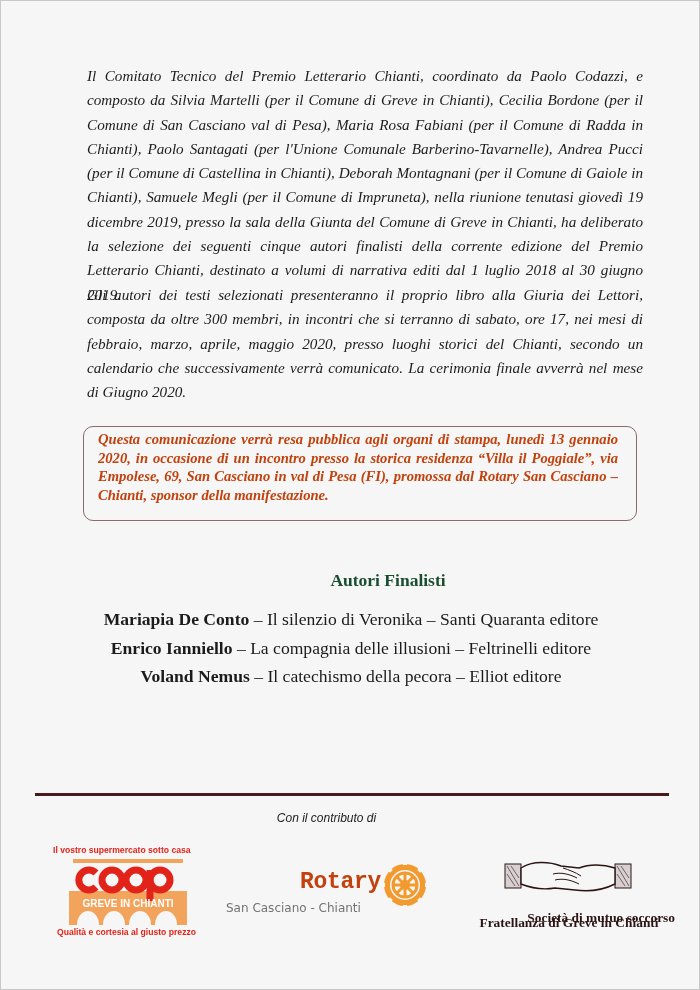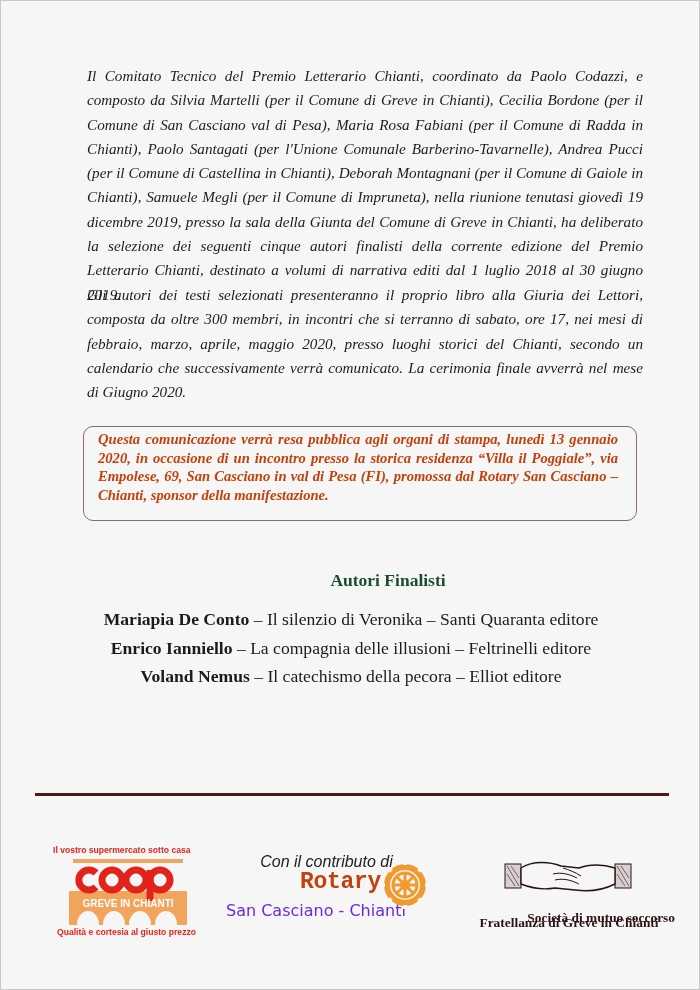--- a/index.html
+++ b/index.html
@@ -79,23 +79,22 @@
     left: 34px; top: 792px;
     width: 634px; height: 3px;
     background: #4a1a1a;
   }
   .contrib {
     position: absolute;
     left: 0; width: 651px; top: 810px;
     text-align: center;
     font-family: "Liberation Sans", sans-serif;
     font-style: italic;
-    font-size: 16px;
+    font-size: 12px;
     color: #222;
-    margin-top: 42px;
   }
 
   
   .coop {
     position: absolute; left: 52px; top: 844px; width: 150px; height: 95px;
   }
   .coop .tag {
     font-family: "Liberation Sans", sans-serif;
     font-weight: bold;
     font-size: 8.6px;
@@ -115,22 +114,22 @@
     position: absolute; left: 74px; top: 8px;
     font-family: Liberation Mono, monospace;
     font-weight: bold;
     font-size: 23px;
     color: #c2410c;
     letter-spacing: -0.3px;
   }
   .rotary .club {
     position: absolute; left: 0; top: 40px;
     font-family: "DejaVu Sans", sans-serif;
-    font-size: 16px;
-    color: #6d28d9;
+    font-size: 12px;
+    color: #737373;
     white-space: nowrap;
   }
   .rotary svg { position: absolute; left: 155px; top: 0px; }
 
   
   .societa {
     position: absolute; left: 462px; top: 855px; width: 220px; height: 80px;
   }
   .societa svg { position: absolute; left: 40px; top: 0; }
   .societa .line {

